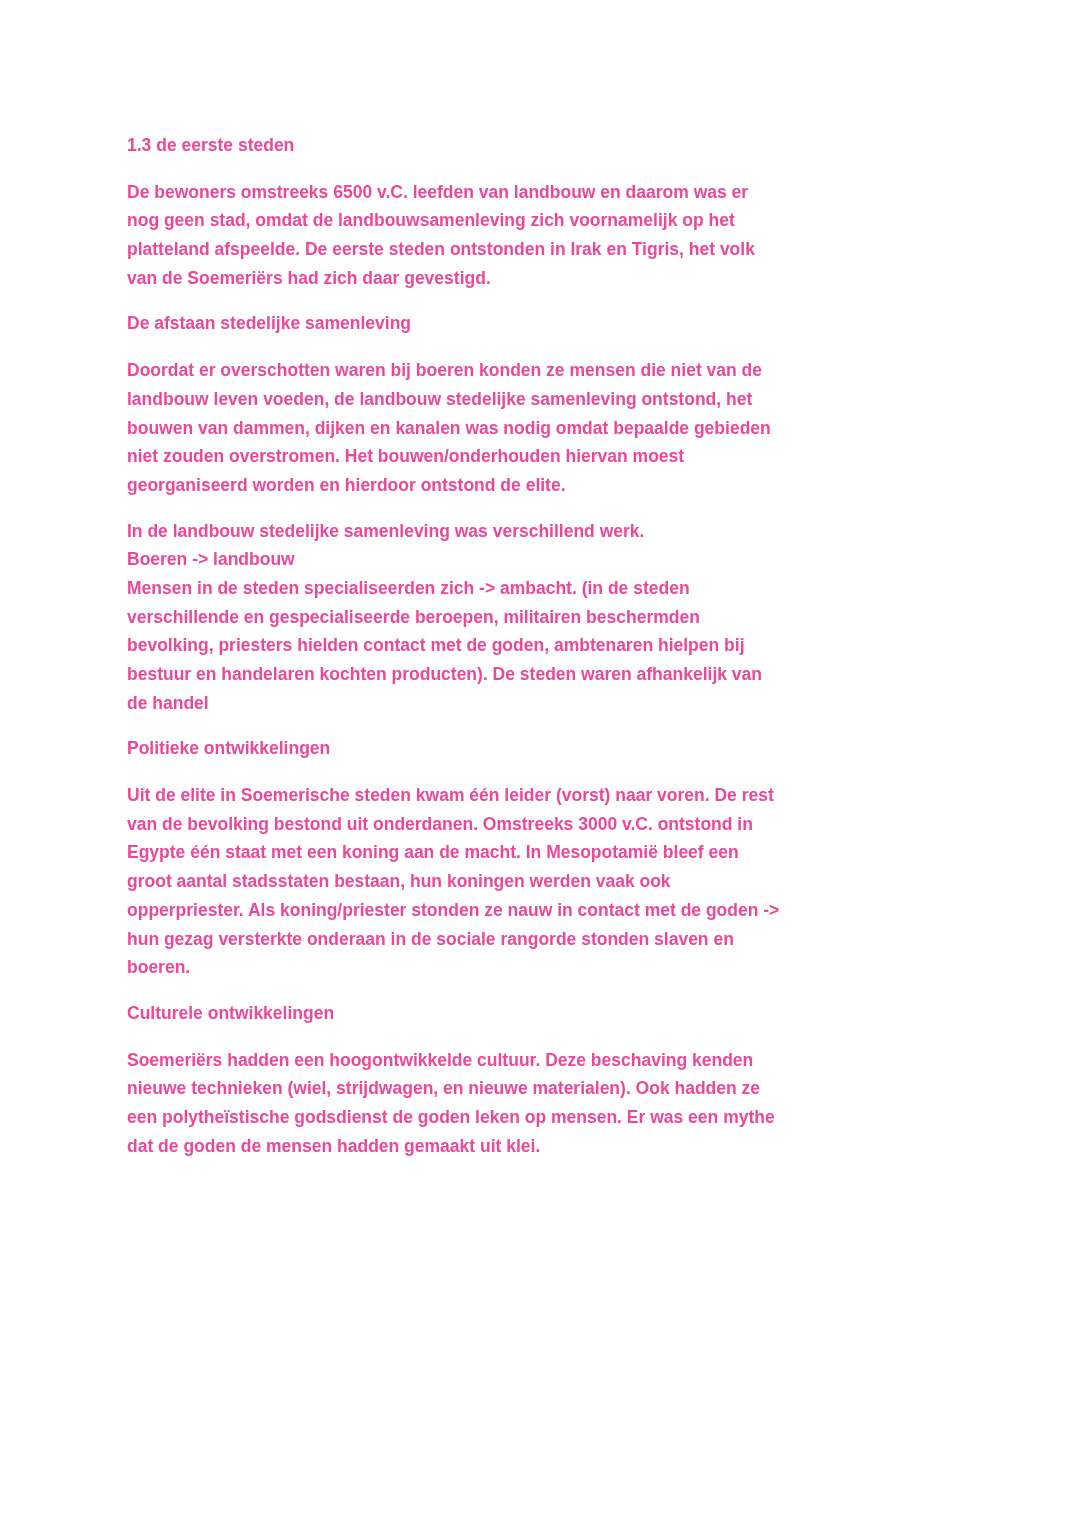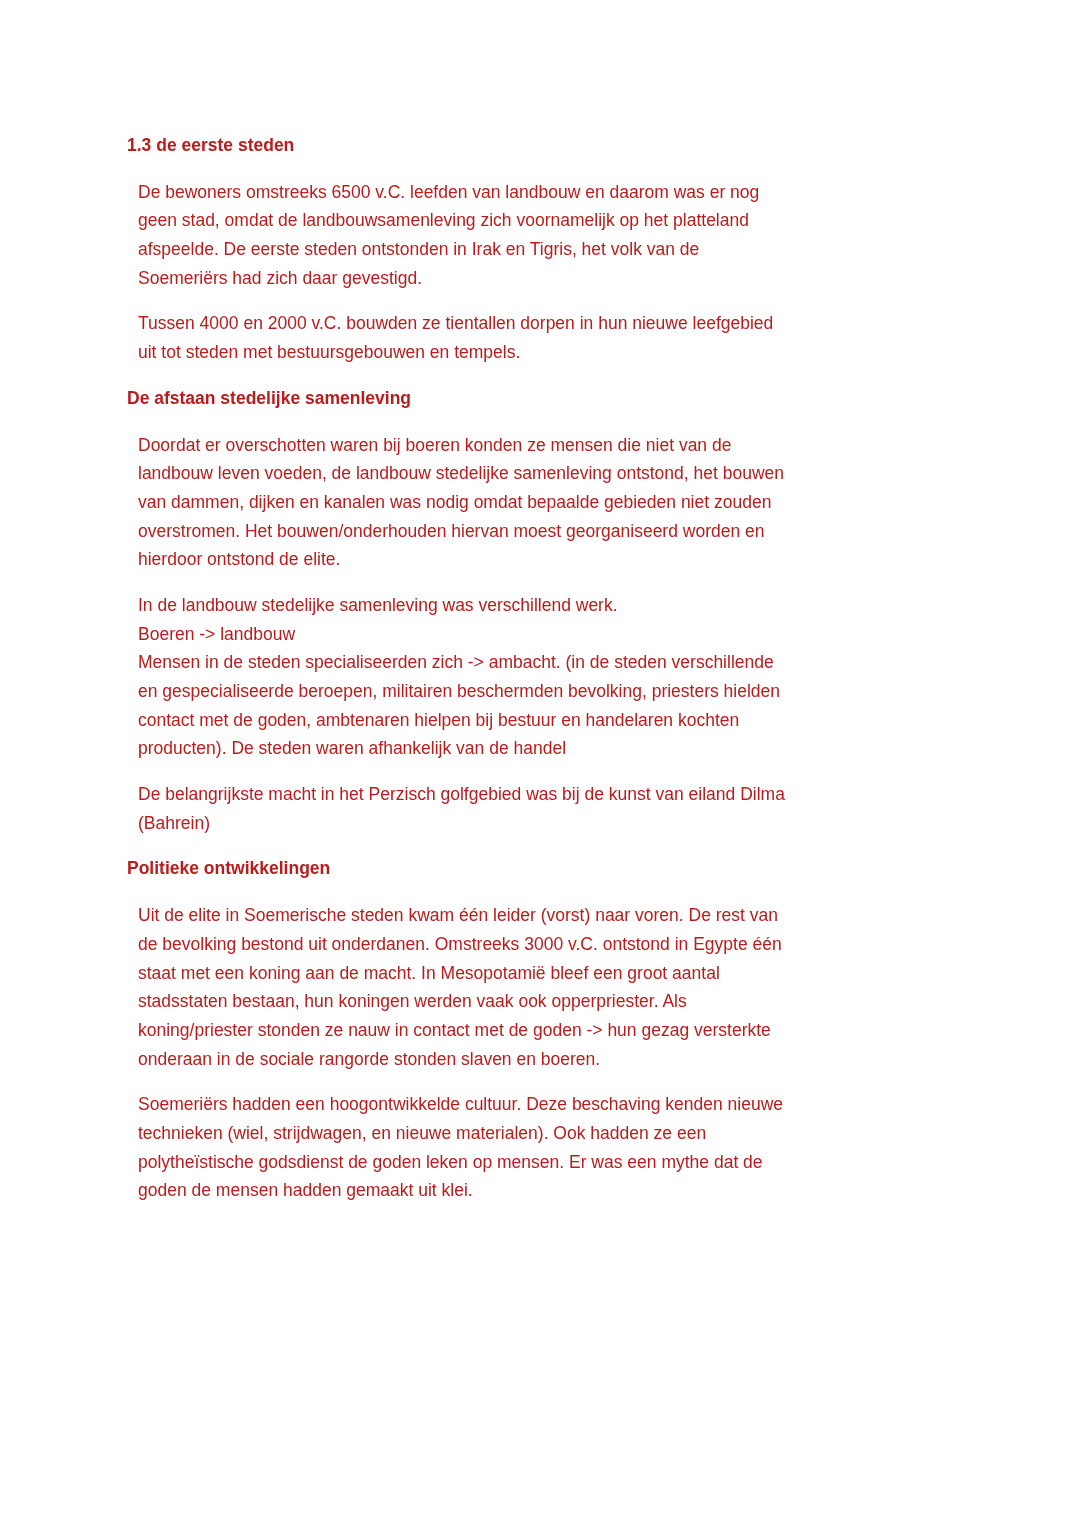--- a/index.html
+++ b/index.html
@@ -8,52 +8,50 @@
     background: #ffffff;
   }
   .page {
     position: relative;
     width: 915px;
     height: 1527px;
     background: #ffffff;
     box-sizing: border-box;
     padding: 131px 130px 8px 127px;
     font-family: "Liberation Sans", "DejaVu Sans", sans-serif;
-    color: #b91c1c;
+    color: #ec4899;
     overflow: hidden;
   }
   .content {
     max-width: 820px;
   }
   .block {
     font-size: 17.5px;
     line-height: 1.64;
     margin: 0 0 17px 0;
     white-space: pre-line;
   }
   .heading {
     font-weight: bold;
     margin: 0 0 18px 0;
   }
   .paragraph {
-    font-weight: normal;
-    margin-left: 11px;
+    font-weight: bold;
   }
 </style>
 </head>
 <body>
 
 <div class="page">
   <div class="content">
     <div class="block heading">1.3 de eerste steden</div>
     <div class="block paragraph">De bewoners omstreeks 6500 v.C. leefden van landbouw en daarom was er nog geen stad, omdat de landbouwsamenleving zich voornamelijk op het platteland afspeelde. De eerste steden ontstonden in Irak en Tigris, het volk van de Soemeriërs had zich daar gevestigd.</div>
-    <div class="block paragraph">Tussen 4000 en 2000 v.C. bouwden ze tientallen dorpen in hun nieuwe leefgebied uit tot steden met bestuursgebouwen en tempels.</div>
     <div class="block heading">De afstaan stedelijke samenleving</div>
     <div class="block paragraph">Doordat er overschotten waren bij boeren konden ze mensen die niet van de landbouw leven voeden, de landbouw stedelijke samenleving ontstond, het bouwen van dammen, dijken en kanalen was nodig omdat bepaalde gebieden niet zouden overstromen. Het bouwen/onderhouden hiervan moest georganiseerd worden en hierdoor ontstond de elite.</div>
     <div class="block paragraph">In de landbouw stedelijke samenleving was verschillend werk.
 Boeren -&gt; landbouw
 Mensen in de steden specialiseerden zich -&gt; ambacht. (in de steden verschillende en gespecialiseerde beroepen, militairen beschermden bevolking, priesters hielden contact met de goden, ambtenaren hielpen bij bestuur en handelaren kochten producten). De steden waren afhankelijk van de handel</div>
-    <div class="block paragraph">De belangrijkste macht in het Perzisch golfgebied was bij de kunst van eiland Dilma (Bahrein)</div>
     <div class="block heading">Politieke ontwikkelingen</div>
     <div class="block paragraph">Uit de elite in Soemerische steden kwam één leider (vorst) naar voren. De rest van de bevolking bestond uit onderdanen. Omstreeks 3000 v.C. ontstond in Egypte één staat met een koning aan de macht. In Mesopotamië bleef een groot aantal stadsstaten bestaan, hun koningen werden vaak ook opperpriester. Als koning/priester stonden ze nauw in contact met de goden -&gt; hun gezag versterkte onderaan in de sociale rangorde stonden slaven en boeren.</div>
+    <div class="block heading">Culturele ontwikkelingen</div>
     <div class="block paragraph">Soemeriërs hadden een hoogontwikkelde cultuur. Deze beschaving kenden nieuwe technieken (wiel, strijdwagen, en nieuwe materialen). Ook hadden ze een polytheïstische godsdienst de goden leken op mensen. Er was een mythe dat de goden de mensen hadden gemaakt uit klei.</div>
   </div>
 </div>
 
 </body></html>

